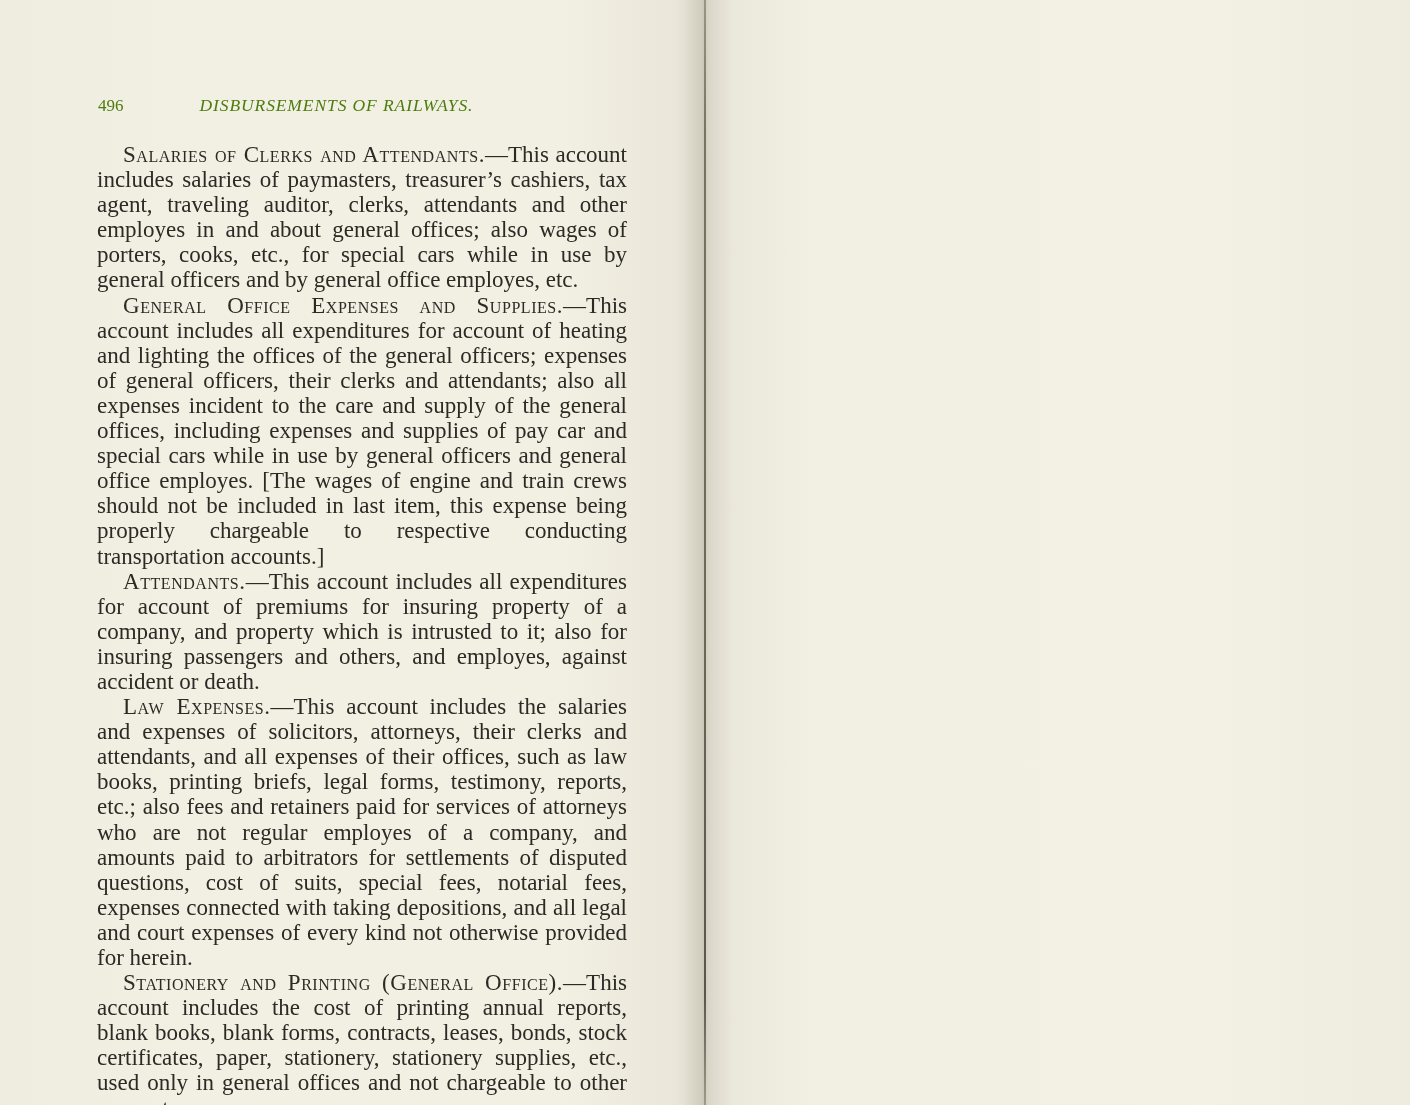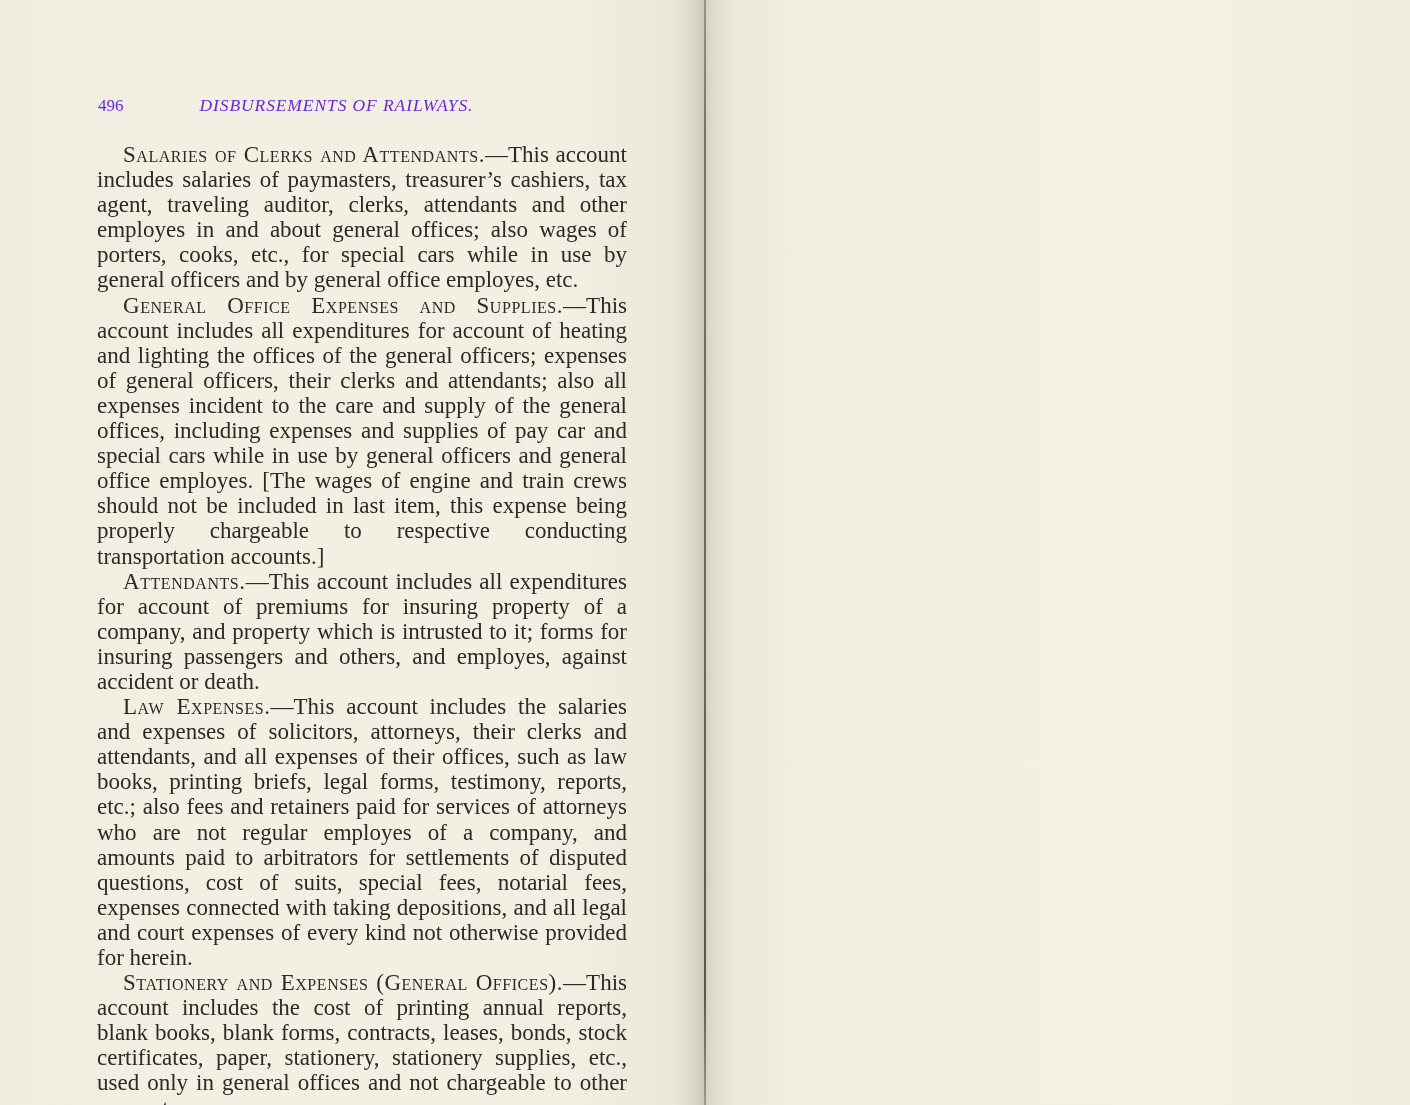--- a/index.html
+++ b/index.html
@@ -71,21 +71,21 @@
 
   
   .runhead {
     position: absolute;
     top: 95px;
     height: 26px;
     font-size: 17.5px;
     font-style: italic;
     letter-spacing: 0.9px;
     white-space: nowrap;
-    color: #6d28d9;
+    color: #4d7c0f;
   }
   .runhead-left  { left: 98px;  width: 540px; }
   .runhead .folio {
     font-style: normal;
     font-size: 17px;
     letter-spacing: 0;
   }
   .runhead-left .folio  { margin-right: 76px; }
 
   
@@ -128,29 +128,29 @@
 
       <p>
         <span class="sc">Salaries of Clerks and Attendants.</span><span>—This account includes salaries of paymasters, treasurer’s cashiers, tax agent, traveling auditor, clerks, attendants and other employes in and about general offices; also wages of porters, cooks, etc., for special cars while in use by general officers and by general office employes, etc.</span>
       </p>
 
       <p>
         <span class="sc">General Office Expenses and Supplies.</span><span>—This account includes all expenditures for account of heating and lighting the offices of the general officers; expenses of general officers, their clerks and attendants; also all expenses incident to the care and supply of the general offices, including expenses and supplies of pay car and special cars while in use by general officers and general office employes. [The wages of engine and train crews should not be included in last item, this expense being properly chargeable to respective conducting transportation accounts.]</span>
       </p>
 
       <p>
-        <span class="sc">Attendants.</span><span>—This account includes all expenditures for account of premiums for insuring property of a company, and property which is intrusted to it; forms for insuring passengers and others, and employes, against accident or death.</span>
+        <span class="sc">Attendants.</span><span>—This account includes all expenditures for account of premiums for insuring property of a company, and property which is intrusted to it; also for insuring passengers and others, and employes, against accident or death.</span>
       </p>
 
       <p>
         <span class="sc">Law Expenses.</span><span>—This account includes the salaries and expenses of solicitors, attorneys, their clerks and attendants, and all expenses of their offices, such as law books, printing briefs, legal forms, testimony, reports, etc.; also fees and retainers paid for services of attorneys who are not regular employes of a company, and amounts paid to arbitrators for settlements of disputed questions, cost of suits, special fees, notarial fees, expenses connected with taking depositions, and all legal and court expenses of every kind not otherwise provided for herein.</span>
       </p>
 
       <p>
-        <span class="sc">Stationery and Expenses (General Offices).</span><span>—This account includes the cost of printing annual reports, blank books, blank forms, contracts, leases, bonds, stock certificates, paper, stationery, stationery supplies, etc., used only in general offices and not chargeable to other accounts.</span>
+        <span class="sc">Stationery and Printing (General Office).</span><span>—This account includes the cost of printing annual reports, blank books, blank forms, contracts, leases, bonds, stock certificates, paper, stationery, stationery supplies, etc., used only in general offices and not chargeable to other accounts.</span>
       </p>
 
     </div>
   </div>
 
   <div class="page-col page-right">
 
     
 
     

